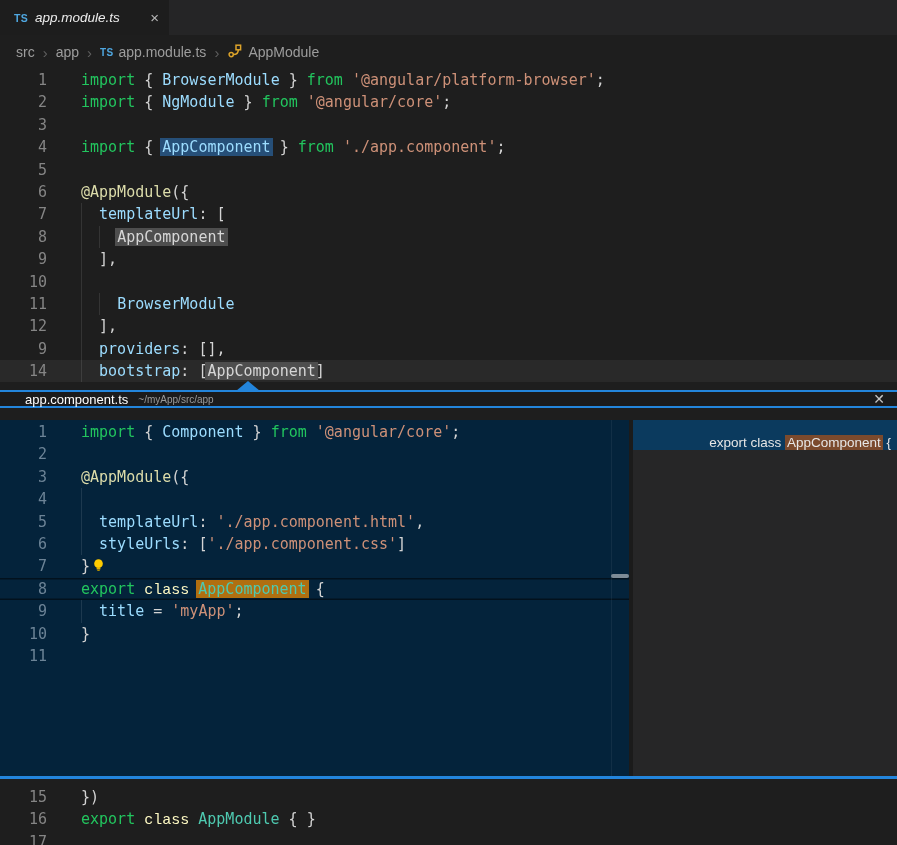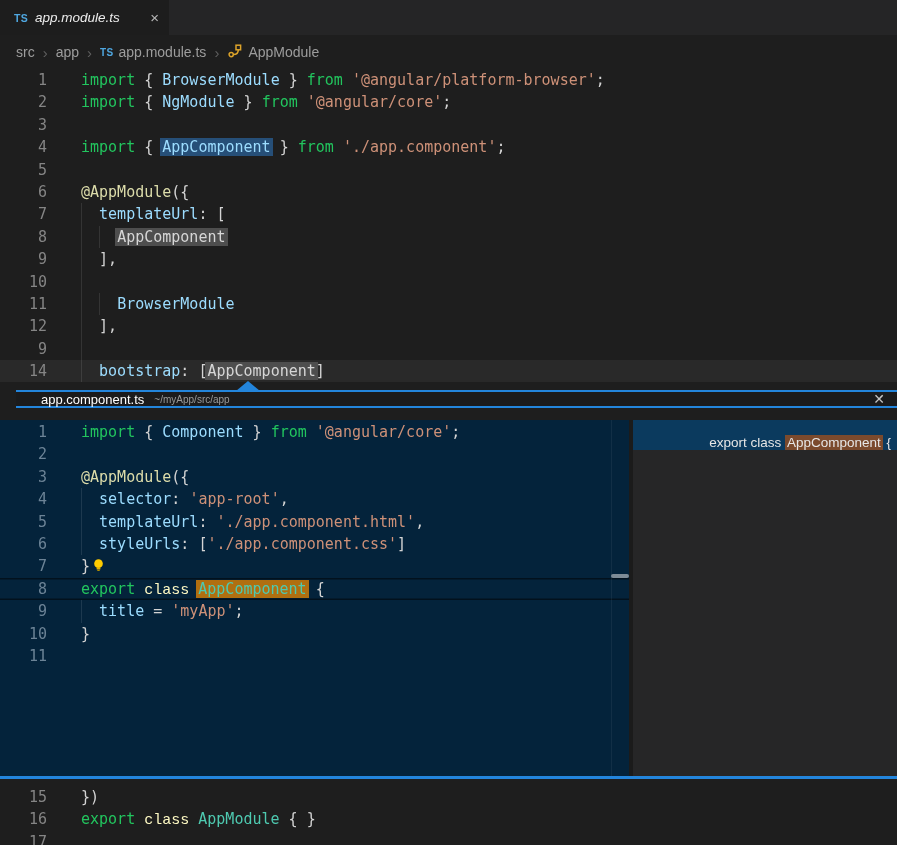--- a/index.html
+++ b/index.html
@@ -45,21 +45,21 @@
   .tk-hl-grey{background:#4e4e4e;padding:0 2px;margin:0 -2px;color:#d6d6d6;}
   .tk-hl-orange{background:#b06f10;padding:0 2px;margin:0 -2px;}
 
   
   .peek{position:absolute;top:381px;left:0;width:897px;height:398px;z-index:5;}
   .peek-arrow{position:absolute;top:0;left:236px;width:0;height:0;
               border-left:12px solid transparent;border-right:12px solid transparent;
               border-bottom:10px solid #2385dc;}
   .peek-header{position:absolute;top:9px;left:0;right:0;height:18px;box-sizing:border-box;
                background:#1b1b1c;border-top:2px solid #2385dc;border-bottom:2px solid #2385dc;
-               display:flex;align-items:center;padding:0 12px 0 25px;margin-left:16px;}
+               display:flex;align-items:center;padding:0 12px 0 25px;}
   .peek-title{color:#ffffff;font-size:13px;}
   .peek-path{color:#9a9a9a;font-size:10px;margin-left:10px;}
   .peek-close{margin-left:auto;color:#c5c5c5;font-size:14px;cursor:pointer;line-height:1;}
   .peek-body{position:absolute;top:39px;bottom:3px;left:0;right:0;display:flex;}
   .peek-bottom-border{position:absolute;bottom:0;left:0;right:0;height:3px;background:#2385dc;}
   .peek-editor{width:629px;background:#04233b;position:relative;padding-top:1px;box-sizing:border-box;overflow:hidden;}
   .peek-editor .ln{color:#6c8396;}
   .peek-editor .code-line.current{box-shadow:inset 0 1.5px 0 rgba(0,0,0,.5), inset 0 -1.5px 0 rgba(0,0,0,.5);}
   .peek-sash{width:4px;background:#1b1b1b;cursor:col-resize;}
   .peek-results{flex:1;background:#262627;position:relative;}
@@ -117,41 +117,41 @@
       <div class="code-line"><span class="ln">3</span><span class="codetxt"></span></div>
       <div class="code-line"><span class="ln">4</span><span class="codetxt"><span class="tk-k">import</span><span class="tk-f"> { </span><span class="tk-v tk-hl-sel">AppComponent</span><span class="tk-f"> } </span><span class="tk-k">from</span><span class="tk-f"> </span><span class="tk-s">'./app.component'</span><span class="tk-f">;</span></span></div>
       <div class="code-line"><span class="ln">5</span><span class="codetxt"></span></div>
       <div class="code-line"><span class="ln">6</span><span class="codetxt"><span class="tk-d">@AppModule</span><span class="tk-f">({</span></span></div>
       <div class="code-line"><span class="ln">7</span><span class="codetxt"><span class="tk-f">  </span><span class="tk-v">templateUrl</span><span class="tk-f">: [</span></span></div>
       <div class="code-line"><span class="ln">8</span><span class="codetxt"><span class="tk-f">    </span><span class="tk-f tk-hl-grey">AppComponent</span></span></div>
       <div class="code-line"><span class="ln">9</span><span class="codetxt"><span class="tk-f">  ],</span></span></div>
       <div class="code-line"><span class="ln">10</span></div>
       <div class="code-line"><span class="ln">11</span><span class="codetxt"><span class="tk-f">    </span><span class="tk-v">BrowserModule</span></span></div>
       <div class="code-line"><span class="ln">12</span><span class="codetxt"><span class="tk-f">  ],</span></span></div>
-      <div class="code-line"><span class="ln">9</span></div>
+      <div class="code-line"><span class="ln">9</span><span class="codetxt"><span class="tk-f">  </span><span class="tk-v">providers</span><span class="tk-f">: [],</span></span></div>
       <div class="code-line current"><span class="ln">14</span><span class="codetxt"><span class="tk-f">  </span><span class="tk-v">bootstrap</span><span class="tk-f">: [</span><span class="tk-f tk-hl-grey">AppComponent</span><span class="tk-f">]</span></span></div>
     </div>
 
   <div class="peek">
     <div class="peek-arrow"></div>
     <div class="peek-header">
       <span class="peek-title">app.component.ts</span>
       <span class="peek-path">~/myApp/src/app</span>
       <span class="peek-close">✕</span>
     </div>
     <div class="peek-body">
       <div class="peek-editor code-area" id="peek-editor">
         <div class="guide" style="left:81px;top:68.2px;height:67.2px;"></div>
         <div class="guide" style="left:81px;top:180.2px;height:22.4px;"></div>
         <div class="sash-shadow"></div>
         <div class="overview-dash"></div>
       <div class="code-line"><span class="ln">1</span><span class="codetxt"><span class="tk-k">import</span><span class="tk-f"> { </span><span class="tk-v">Component</span><span class="tk-f"> } </span><span class="tk-k">from</span><span class="tk-f"> </span><span class="tk-s">'@angular/core'</span><span class="tk-f">;</span></span></div>
           <div class="code-line"><span class="ln">2</span><span class="codetxt"></span></div>
           <div class="code-line"><span class="ln">3</span><span class="codetxt"><span class="tk-d">@AppModule</span><span class="tk-f">({</span></span></div>
-          <div class="code-line"><span class="ln">4</span><span class="codetxt"><span class="tk-f">  </span><span class="tk-v">selector</span><span class="tk-f">: </span><span class="tk-s">'app-root'</span><span class="tk-f">,</span></span></div>
+          <div class="code-line"><span class="ln">4</span></div>
           <div class="code-line"><span class="ln">5</span><span class="codetxt"><span class="tk-f">  </span><span class="tk-v">templateUrl</span><span class="tk-f">: </span><span class="tk-s">'./app.component.html'</span><span class="tk-f">,</span></span></div>
           <div class="code-line"><span class="ln">6</span><span class="codetxt"><span class="tk-f">  </span><span class="tk-v">styleUrls</span><span class="tk-f">: [</span><span class="tk-s">'./app.component.css'</span><span class="tk-f">]</span></span></div>
           <div class="code-line"><span class="ln">7</span><span class="codetxt"><span class="tk-f">}</span><span><svg class="bulb" viewBox="0 0 16 16">
                   <circle cx="8" cy="6" r="4.6" fill="#fc0"></circle>
                   <rect x="6" y="10" width="4" height="2.2" rx="0.6" fill="#e0b000"></rect>
                   <rect x="6.6" y="12.4" width="2.8" height="1.4" rx="0.5" fill="#b38f00"></rect>
                 </svg></span></span></div>
           <div class="code-line current"><span class="ln">8</span><span class="codetxt"><span class="tk-k">export</span><span class="tk-f"> </span><span class="tk-kb">class</span><span class="tk-f"> </span><span class="tk-t tk-hl-orange">AppComponent</span><span class="tk-f"> {</span></span></div>
           <div class="code-line"><span class="ln">9</span><span class="codetxt"><span class="tk-f">  </span><span class="tk-v">title</span><span class="tk-f"> = </span><span class="tk-s">'myApp'</span><span class="tk-f">;</span></span></div>
           <div class="code-line"><span class="ln">10</span><span class="codetxt"><span class="tk-f">}</span></span></div>

